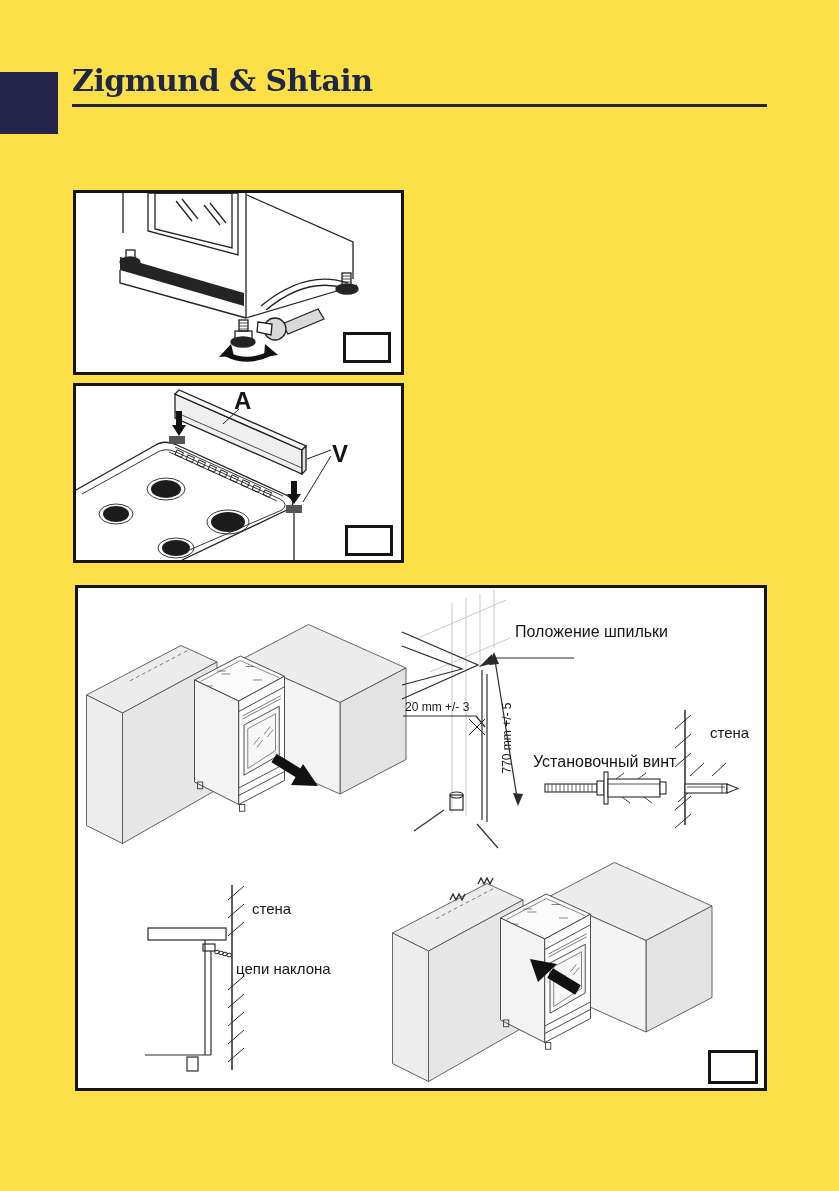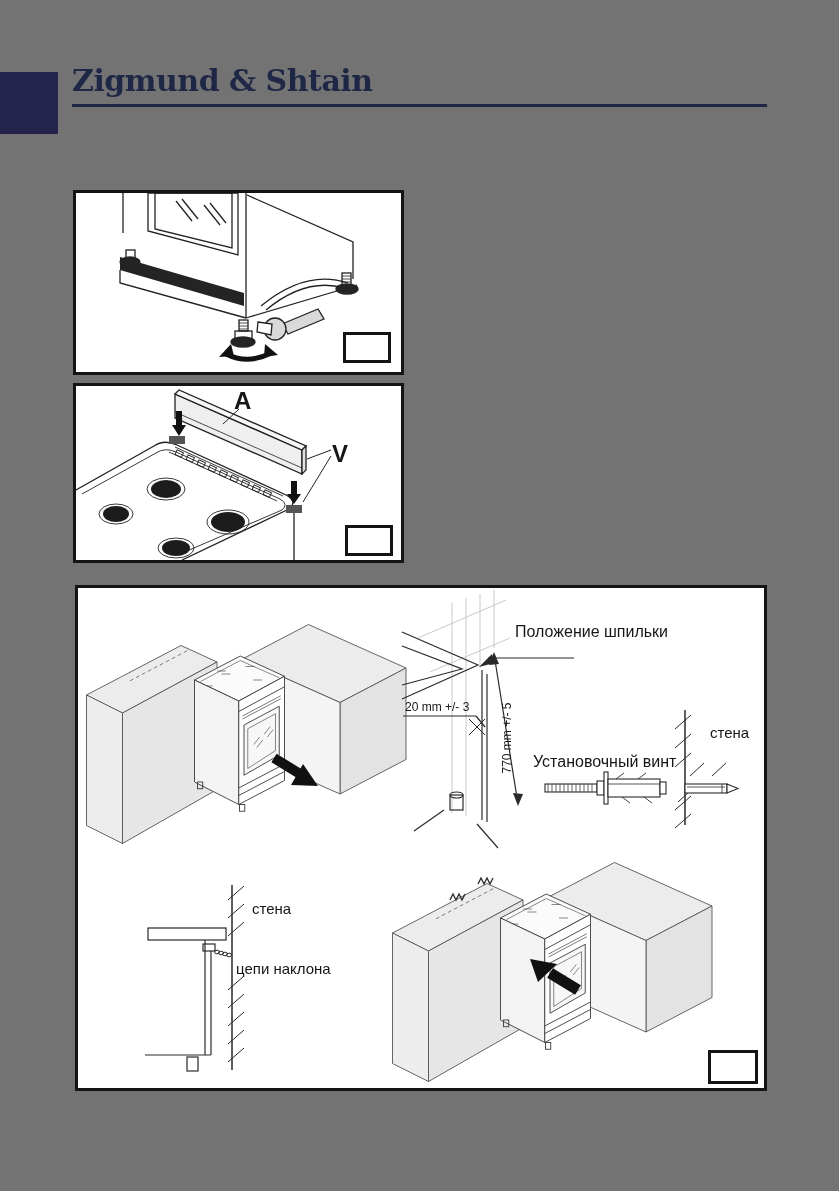--- a/index.html
+++ b/index.html
@@ -1,16 +1,16 @@
 <!DOCTYPE html>
 <html><head>
 <meta charset="utf-8">
 <style>
   html,body{margin:0;padding:0;background:#ffffff;}
-  .page{position:relative;width:839px;height:1191px;background:#737373;overflow:hidden;
+  .page{position:relative;width:839px;height:1191px;background:#fde047;overflow:hidden;
         font-family:"Liberation Sans", sans-serif;color:#1a1a1a;}
   .navy-square{position:absolute;left:0;top:72px;width:58px;height:62px;background:#23234b;}
   .logo{position:absolute;left:72px;top:62px;width:400px;height:40px;
         font-family:"DejaVu Serif", serif;font-weight:700;font-size:30px;line-height:38px;
         color:#1e2746;letter-spacing:-0.5px;}
   .logo-rule{position:absolute;left:72px;top:104px;width:695px;height:3px;background:#1e2746;}
   .panel{position:absolute;background:#fff;border:3px solid #141414;}
   .panel1{left:73px;top:190px;width:325px;height:179px;}
   .panel2{left:73px;top:383px;width:325px;height:174px;}
   .panel3{left:75px;top:585px;width:686px;height:500px;}

